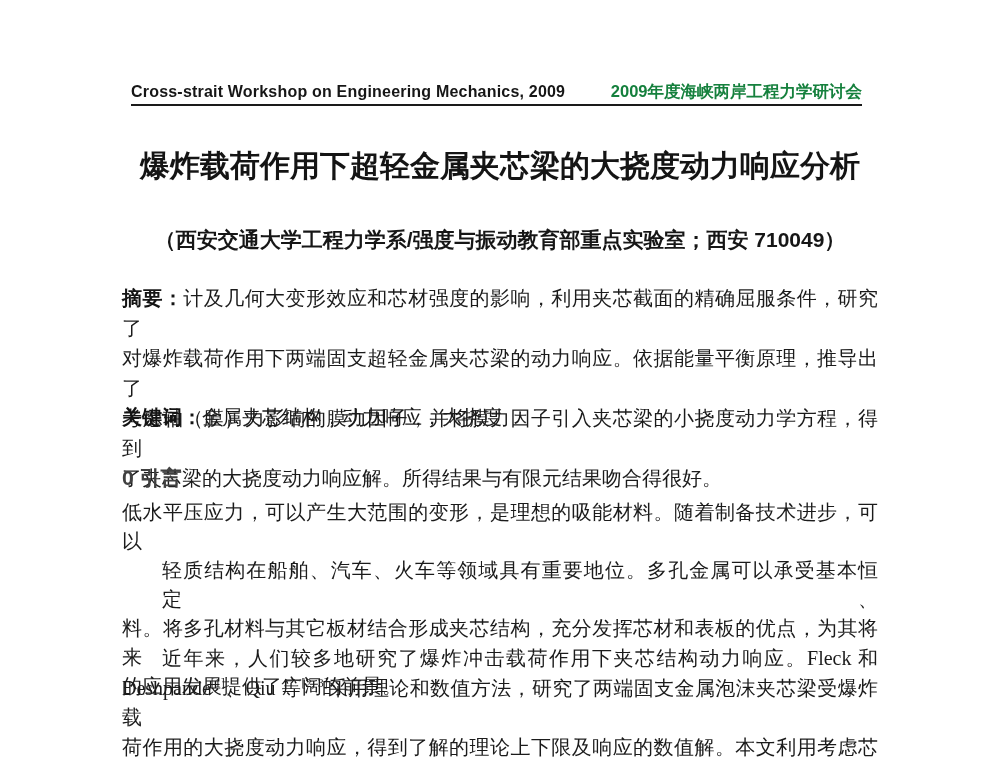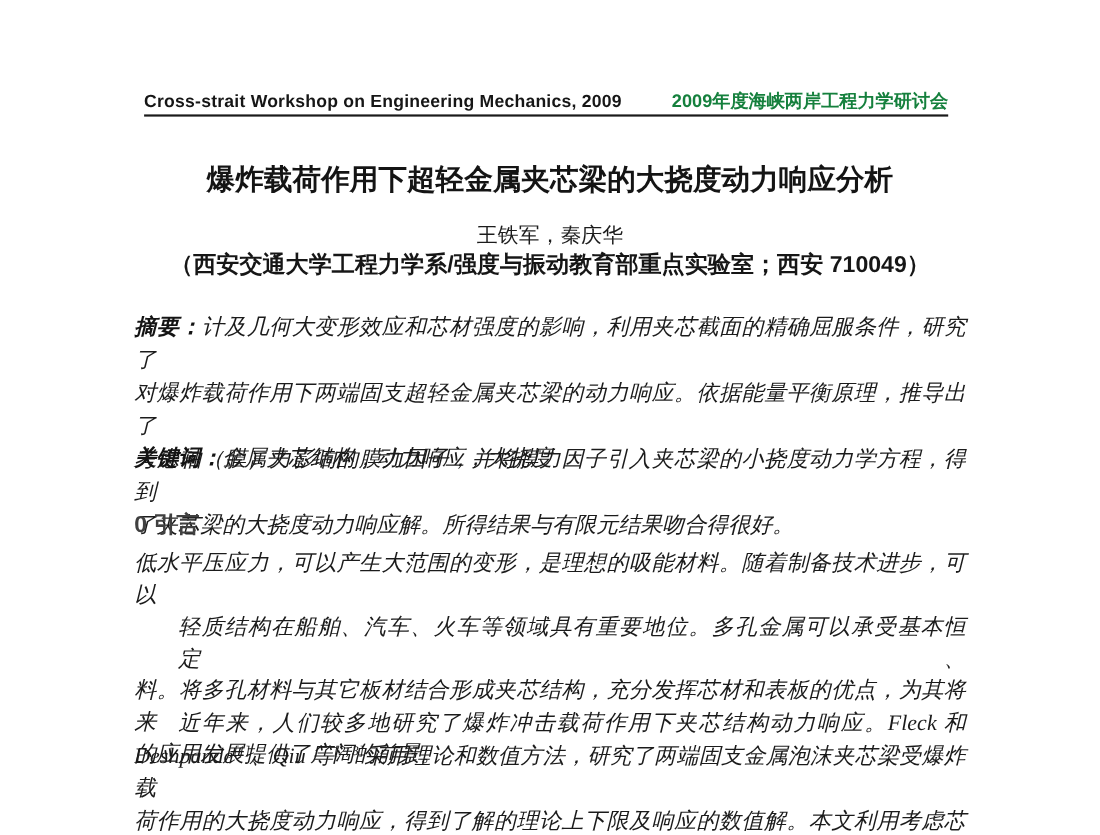--- a/index.html
+++ b/index.html
@@ -23,36 +23,35 @@
   .header-right{
     font-family:"Liberation Sans", sans-serif;
     font-size:16.5px;font-weight:700;color:#15803d;
   }
   .header-rule{
     position:absolute;top:104px;left:131px;width:731px;height:2px;background:#1a1a1a;
   }
   .paper-title{
     position:absolute;top:146px;left:120px;width:760px;margin:0;
     text-align:center;font-family:"Liberation Sans", sans-serif;
-    font-size:26px;font-weight:700;color:#141414;letter-spacing:0px;
+    font-size:30px;font-weight:700;color:#141414;letter-spacing:0px;
   }
   .authors{
     position:absolute;top:201px;left:120px;width:760px;
     text-align:center;font-size:19px;color:#1c1c1c;
   }
   .affiliation{
     position:absolute;top:226px;left:120px;width:760px;
     text-align:center;font-family:"Liberation Sans", sans-serif;
     font-size:21px;font-weight:700;color:#161616;
   }
   .bodyline{
     font-size:20px;color:#1b1b1b;
     text-align:justify;text-align-last:justify;
     white-space:normal;
-    font-style:italic;
   }
   .bodyline.lastline{text-align-last:left;}
   .abstract-block{
     position:absolute;top:283px;left:122px;width:756px;line-height:30px;
   }
   .keywords-line{
     position:absolute;top:402px;left:122px;width:756px;line-height:30px;
   }
   .inline-label{
     font-family:"Liberation Sans", sans-serif;font-weight:700;color:#141414;
@@ -78,21 +77,20 @@
 <div class="page">
 
   <div class="header-row">
     <span class="header-left">Cross-strait Workshop on Engineering Mechanics, 2009</span>
     <span class="header-right">2009年度海峡两岸工程力学研讨会</span>
   </div>
   <div class="header-rule"></div>
 
   <h1 class="paper-title">爆炸载荷作用下超轻金属夹芯梁的大挠度动力响应分析</h1>
 
-  <div class="authors">王铁军，秦庆华</div>
 
   <div class="affiliation">（西安交通大学工程力学系/强度与振动教育部重点实验室；西安 710049）</div>
 
   <div class="abstract-block">
     <div class="bodyline"><span class="inline-label">摘要：</span><span>计及几何大变形效应和芯材强度的影响，利用夹芯截面的精确屈服条件，研究了</span></div>
     <div class="bodyline">对爆炸载荷作用下两端固支超轻金属夹芯梁的动力响应。依据能量平衡原理，推导出了</div>
     <div class="bodyline">考虑轴（膜）力影响的膜力因子，并将膜力因子引入夹芯梁的小挠度动力学方程，得到</div>
     <div class="bodyline lastline">了夹芯梁的大挠度动力响应解。所得结果与有限元结果吻合得很好。</div>
   </div>
 

